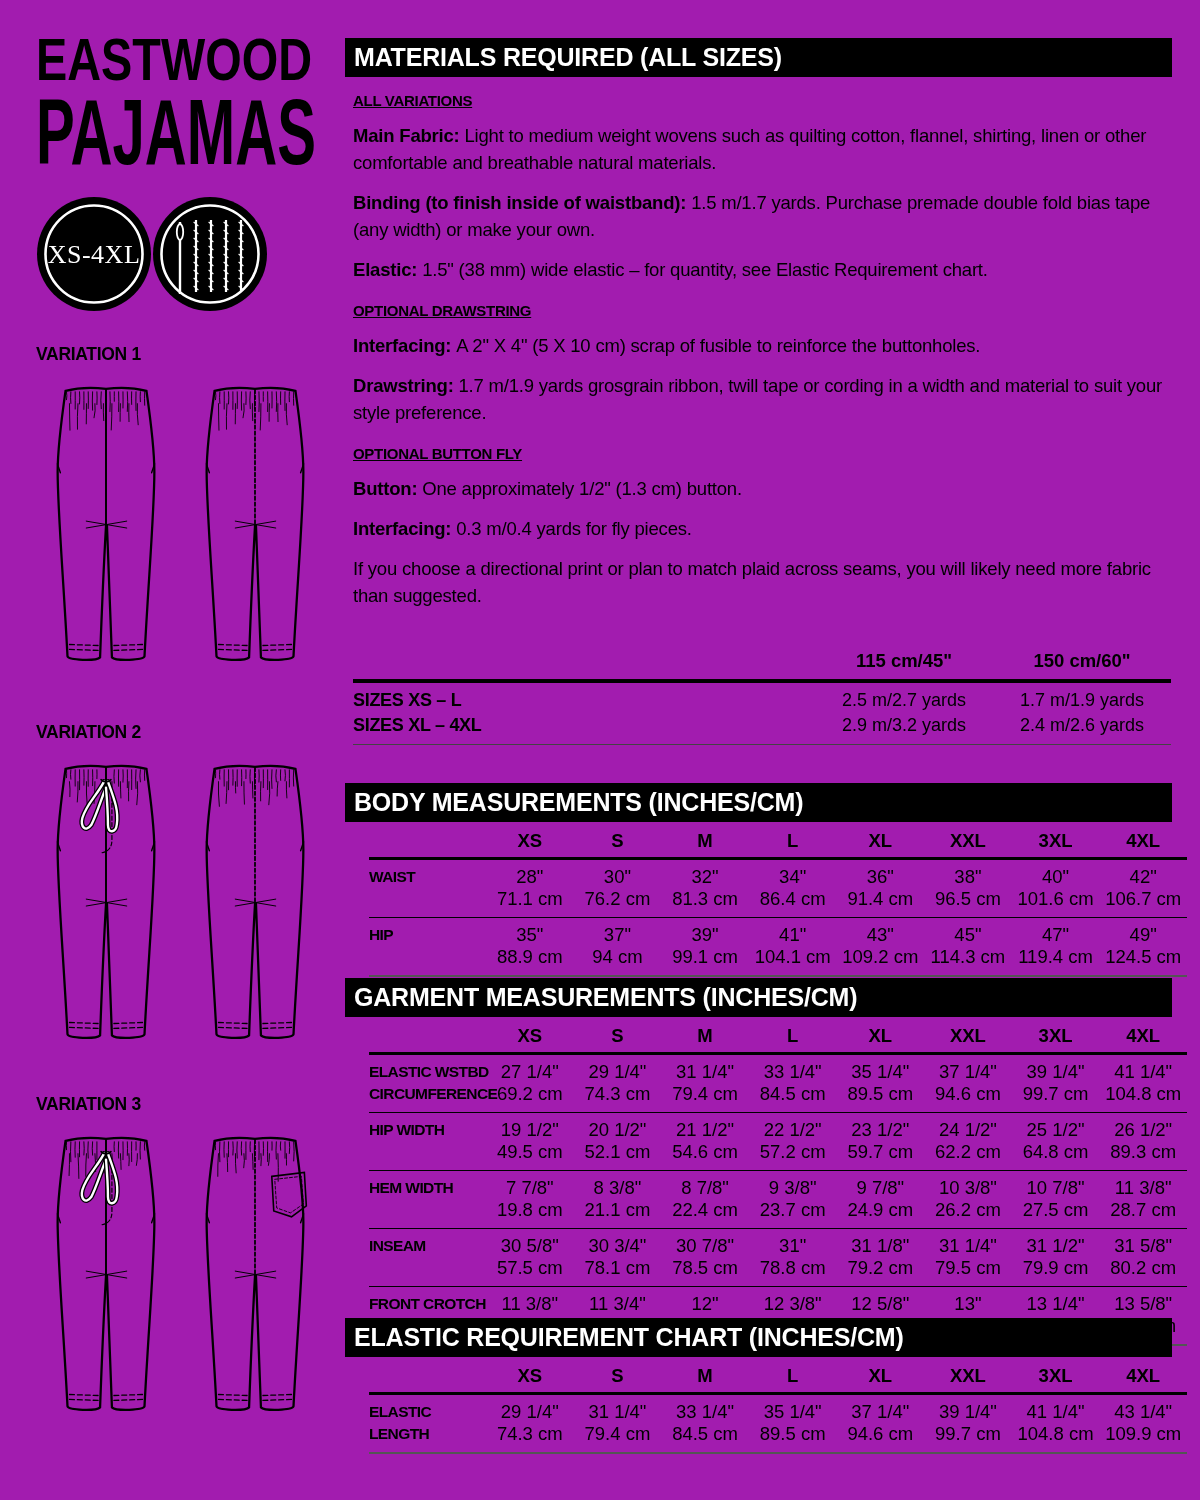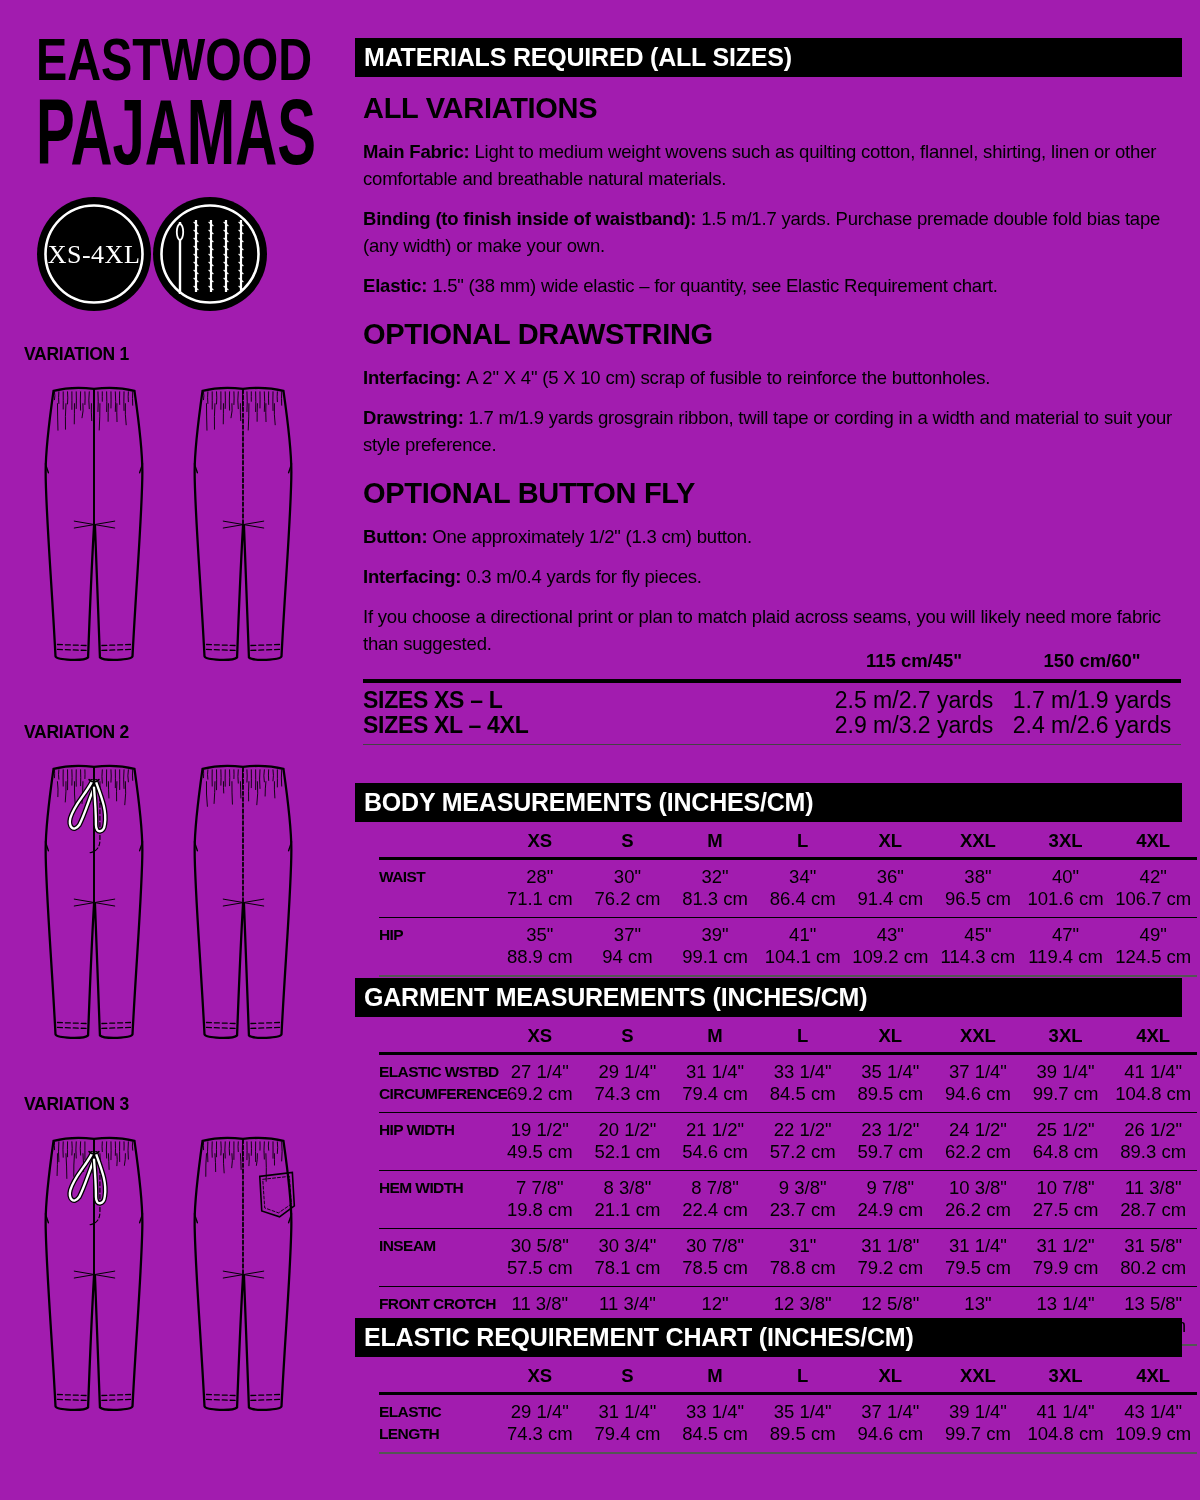--- a/index.html
+++ b/index.html
@@ -1,37 +1,37 @@
 <!DOCTYPE html>
 <html><head>
 <meta charset="utf-8">
 <style>
   html,body{margin:0;padding:0;background:#fff;}
   .page{position:relative;width:1200px;height:1500px;background:#a21caf;color:#000;
         font-family:"Liberation Sans",sans-serif;overflow:hidden;}
   
   .brand{position:absolute;left:36px;top:30px;}
   .badges{position:absolute;left:36px;top:196px;display:flex;}
-  .variation{position:absolute;left:24px;width:296px;}
+  .variation{position:absolute;left:36px;width:296px;}
   .v-label{font-weight:bold;font-size:17.5px;letter-spacing:-0.3px;}
   .figs{display:flex;gap:9px;margin-top:12px;}
   
-  .content{position:absolute;left:355px;top:38px;width:827px;height:1430px;}
+  .content{position:absolute;left:345px;top:38px;width:827px;height:1430px;}
   .bar{height:39px;background:#000;color:#fff;display:flex;align-items:center;
        padding-left:9px;font-weight:bold;font-size:25px;letter-spacing:-0.2px;box-sizing:border-box;}
-  .sec-h{font-size:29px;font-weight:bold;letter-spacing:-0.3px;margin:19px 0 0 8px;}
+  .sec-h{font-size:15px;font-weight:bold;letter-spacing:-0.3px;margin:19px 0 0 8px;text-decoration:underline;}
   .sec-h.first{margin-top:15px;}
   .para{margin:13px 0 0 8px;width:818px;font-size:18.5px;line-height:27px;letter-spacing:-0.2px;}
   .para b{letter-spacing:-0.2px;margin-top:32px;}
   
   .fab{position:absolute;left:8px;top:612px;width:818px;}
   .fab .hrow{display:grid;grid-template-columns:1fr 178px 178px;font-weight:bold;font-size:18.5px;padding-bottom:7px;}
   .fab .hrow div{text-align:center;}
   .fab .tbody{border-top:4px solid #000;border-bottom:1.5px solid #444;padding:5px 0 6px;}
-  .fab .row{display:grid;grid-template-columns:1fr 178px 178px;font-size:23px;line-height:25px;}
+  .fab .row{display:grid;grid-template-columns:1fr 178px 178px;font-size:18px;line-height:25px;}
   .fab .row .lab{font-weight:bold;letter-spacing:-0.3px;}
   .fab .row div:nth-child(n+2){text-align:center;}
   
   .st{position:absolute;left:0;width:827px;}
   .st .grid{margin-left:24px;width:818px;}
   .st .sizes{display:grid;grid-template-columns:117px repeat(8,1fr);font-weight:bold;font-size:18.5px;
              padding:8px 0 5px;border-bottom:3.5px solid #000;}
   .st .sizes div{text-align:center;}
   .st .trow{display:grid;grid-template-columns:117px repeat(8,1fr);padding:6px 0 7px;
             border-bottom:1.5px solid #000;font-size:18.5px;line-height:22px;}

